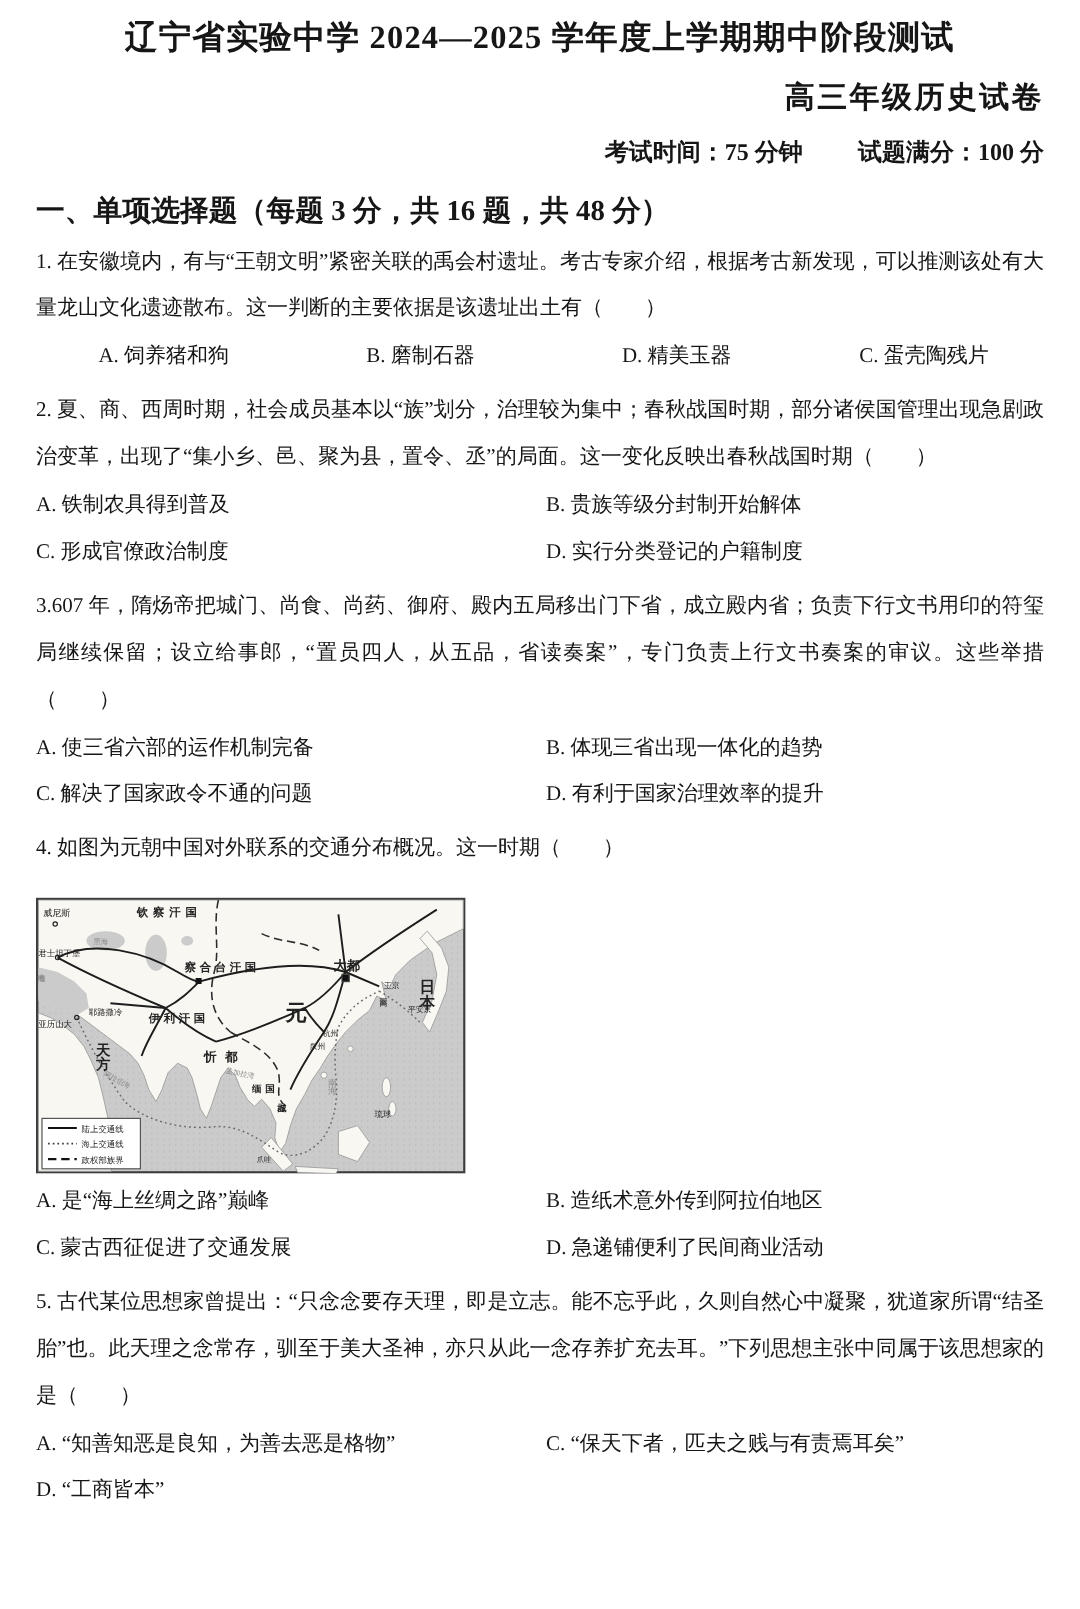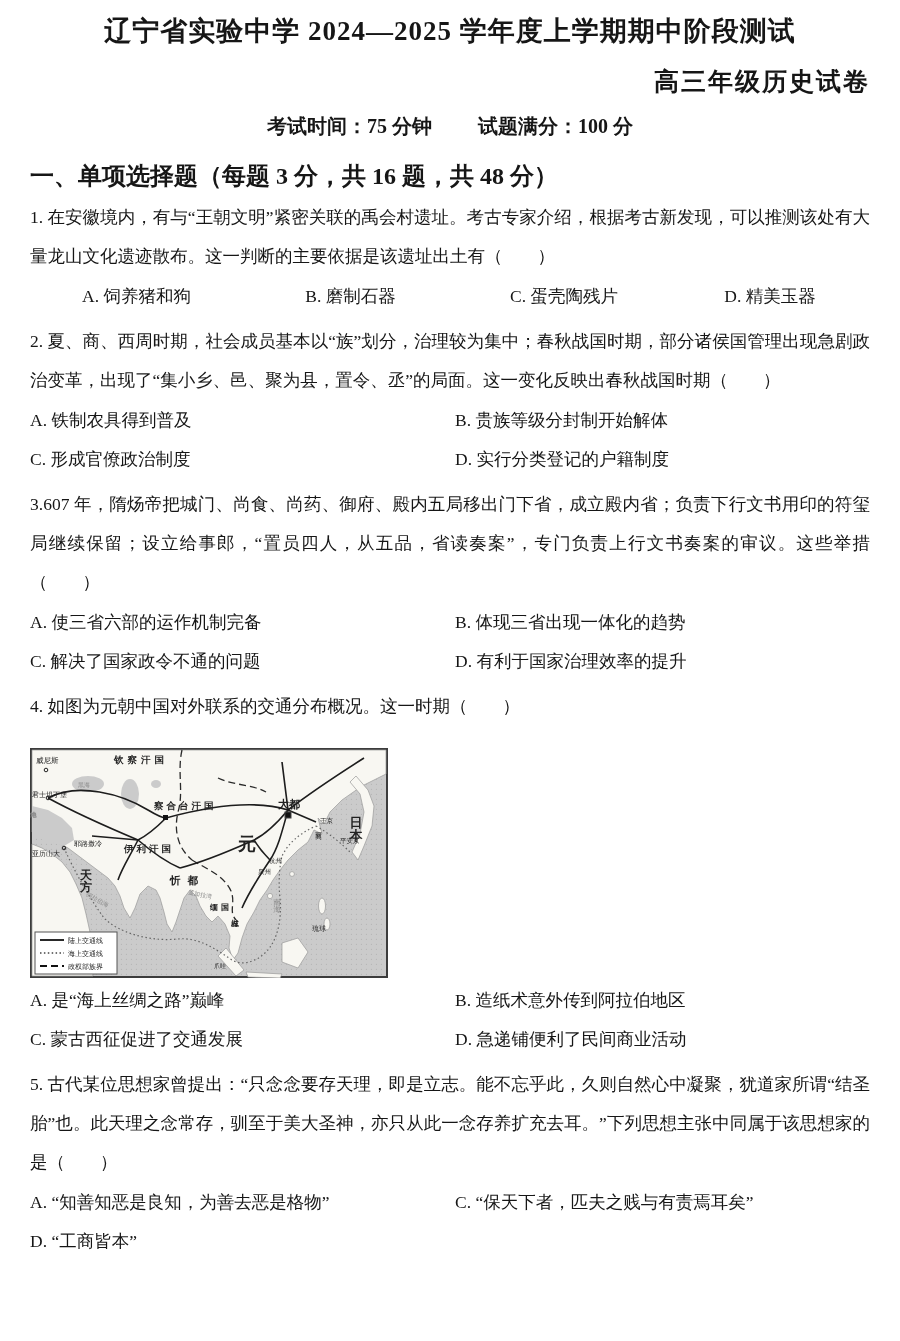--- a/index.html
+++ b/index.html
@@ -1,21 +1,21 @@
 <!DOCTYPE html>
 <html><head>
 <meta charset="utf-8">
 <style>
   html,body{margin:0;padding:0;background:#ffffff;}
   body{width:900px;height:1341px;overflow:hidden;color:#161616;
        font-family:"Liberation Serif","DejaVu Serif",serif;}
   .page{box-sizing:border-box;width:900px;height:1341px;padding:12px 30px 0;}
   .title1{margin:0;text-align:center;font-size:27px;line-height:38px;font-weight:700;letter-spacing:1px;}
   .title2{margin:16px 0 0;text-align:right;font-size:25px;line-height:32px;font-weight:700;letter-spacing:2px;}
-  .info{margin-top:15px;text-align:center;font-size:20px;font-weight:700;}
+  .info{margin-top:15px;text-align:right;font-size:20px;font-weight:700;}
   .info .gap{display:inline-block;width:46px;}
   .section-heading{margin-top:20px;font-size:24px;font-weight:700;line-height:32px;font-family:Liberation Serif, serif;}
   .question{margin:0;}
   .stem{margin:6px 0 0;font-size:17.5px;line-height:39px;text-align:justify;}
   .options{display:grid;font-size:17.5px;line-height:39px;margin-top:1px;}
   .options.four{grid-template-columns:213px 215px 212px 1fr;text-align:center;}
   .options.two{grid-template-columns:425px 1fr;}
   .opt{white-space:nowrap;}
   .map-wrap{margin:22px 0 3px 0;width:358px;}
   svg{display:block;}
@@ -41,22 +41,22 @@
     </div>
   </header>
 
   <div class="section-heading">一、单项选择题（每题 3 分，共 16 题，共 48 分）</div>
 
   <div class="question">
     <p class="stem">1. 在安徽境内，有与“王朝文明”紧密关联的禹会村遗址。考古专家介绍，根据考古新发现，可以推测该处有大量龙山文化遗迹散布。这一判断的主要依据是该遗址出土有（　　）</p>
     <div class="options four">
       <span class="opt">A. 饲养猪和狗</span>
       <span class="opt">B. 磨制石器</span>
+      <span class="opt">D. 精美玉器</span>
       <span class="opt">C. 蛋壳陶残片</span>
-      <span class="opt">D. 精美玉器</span>
     </div>
   </div>
 
   <div class="question">
     <p class="stem">2. 夏、商、西周时期，社会成员基本以“族”划分，治理较为集中；春秋战国时期，部分诸侯国管理出现急剧政治变革，出现了“集小乡、邑、聚为县，置令、丞”的局面。这一变化反映出春秋战国时期（　　）</p>
     <div class="options two">
       <span class="opt">A. 铁制农具得到普及</span>
       <span class="opt">B. 贵族等级分封制开始解体</span>
       <span class="opt">C. 形成官僚政治制度</span>
       <span class="opt">D. 实行分类登记的户籍制度</span>

